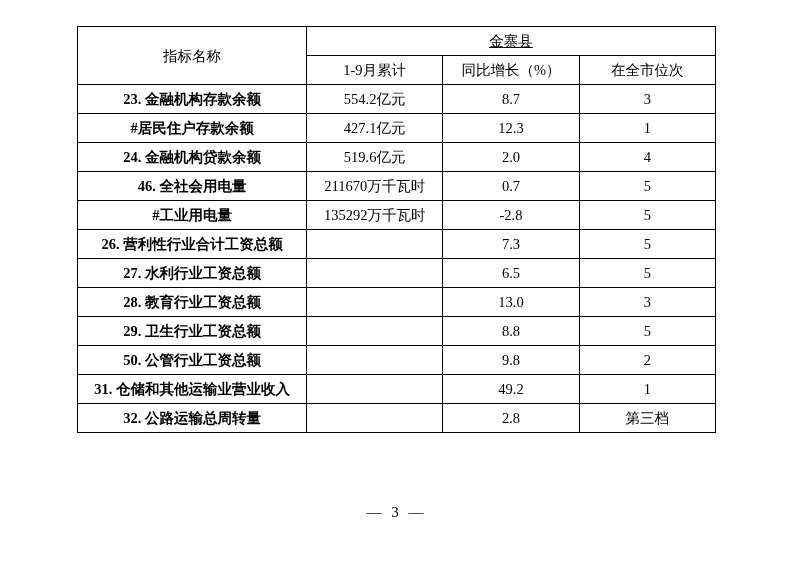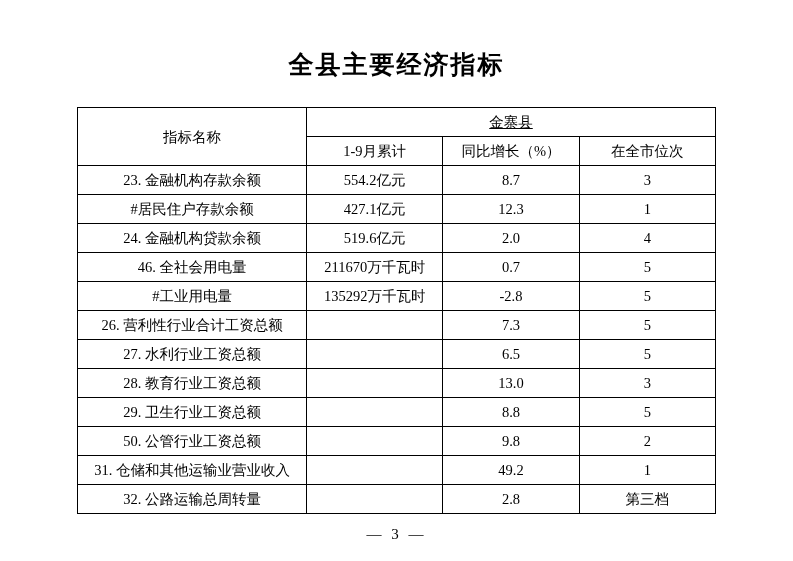--- a/index.html
+++ b/index.html
@@ -63,37 +63,37 @@
   .col-growth { width: 148px; }
   .col-rank   { width: 124px; }
 
   td.name-cell {
     text-align: center;
     padding: 0 4px;
   }
   .name-inner {
     display: inline-block;
     text-align: left;
+    font-weight: bold;
   }
   .footer {
     position: absolute;
     left: 0;
     right: 0;
     top: 478px;
     text-align: center;
     font-size: 15px;
     letter-spacing: 3px;
   }
 </style>
 </head>
 <body>
 
 <div class="page">
 
-  <h1 class="doc-title">全县主要经济指标</h1>
 
   <div class="table-wrap">
     <table class="indicators">
       <thead>
         <tr>
           <th class="head-name" rowspan="2">指标名称</th>
           <th class="head-county" colspan="3">金寨县</th>
         </tr>
         <tr>
           <th class="col-period">1-9月累计</th>

